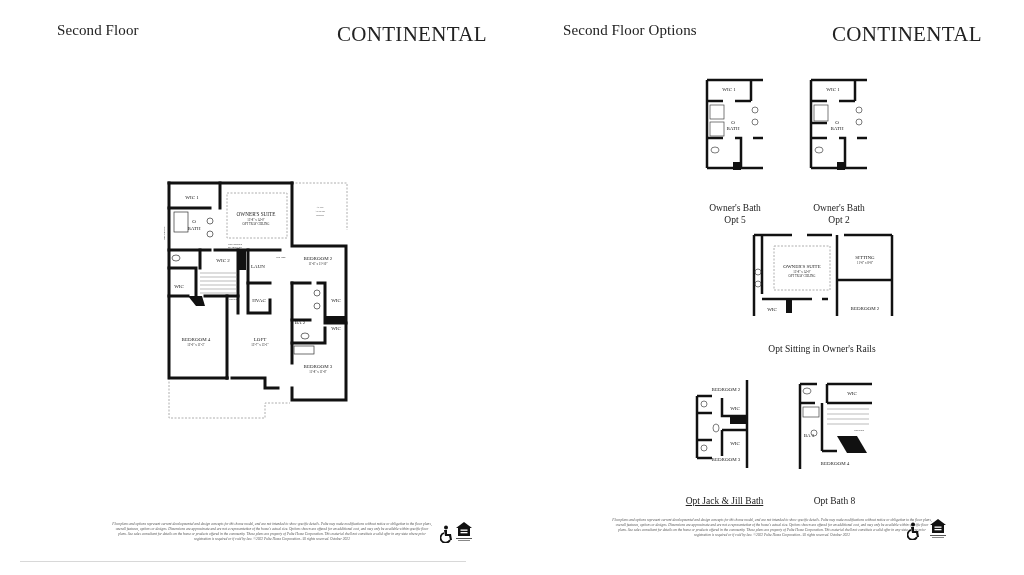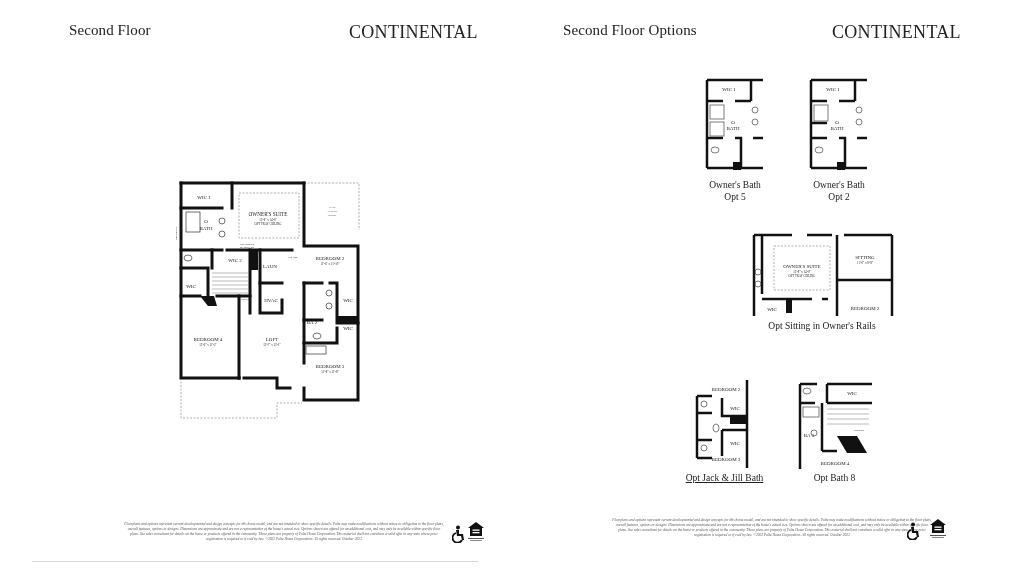--- a/index.html
+++ b/index.html
@@ -1,24 +1,24 @@
 <!DOCTYPE html>
 <html><head>
 <meta charset="utf-8">
 <style>
   html, body { margin:0; padding:0; background:#ffffff; }
   body { width:1024px; height:575px; position:relative; overflow:hidden; font-family:"DejaVu Serif", serif; color:#1a1a1a; }
   .page { position:absolute; top:0; height:575px; background:#fff; }
-  .page-left { left:12px; width:512px;padding-left:28px; }
+  .page-left { left:0; width:512px;padding-left:28px; }
   .page-right { left:512px; width:512px; }
   .title { position:absolute; top:22px; font-size:15px; font-family:"Liberation Serif", serif; color:#222; letter-spacing:0.1px; }
-  .brand { position:absolute; top:22px; font-size:18px; font-family:"Liberation Serif", serif; color:#222; letter-spacing:0.3px; }
+  .brand { position:absolute; top:22px; font-size:21px; font-family:"Liberation Serif", serif; color:#222; letter-spacing:0.3px; }
   .plan { position:absolute; }
   .plan svg { display:block; }
-  .caption { position:absolute; font-family:"Liberation Serif", serif; font-size:9.5px; text-align:center; color:#222; line-height:12px; }
+  .caption { position:absolute; font-family:"Liberation Serif", serif; font-size:9.5px; text-align:center; color:#222; line-height:12px;margin-top:23px; }
   .disclaimer { position:absolute; font-family:"Liberation Serif", serif; font-style:italic; font-size:3.6px; line-height:5px; color:#555; text-align:center; }
   .logo { position:absolute; }
   .rule { position:absolute; height:1px; background:#d8d8d8; }
   .lbl { font-family:"Liberation Serif", serif; fill:#222; }
 </style>
 </head>
 <body>
 
 <div class="page page-left">
   <div class="title" style="left:57px;">Second Floor</div>

